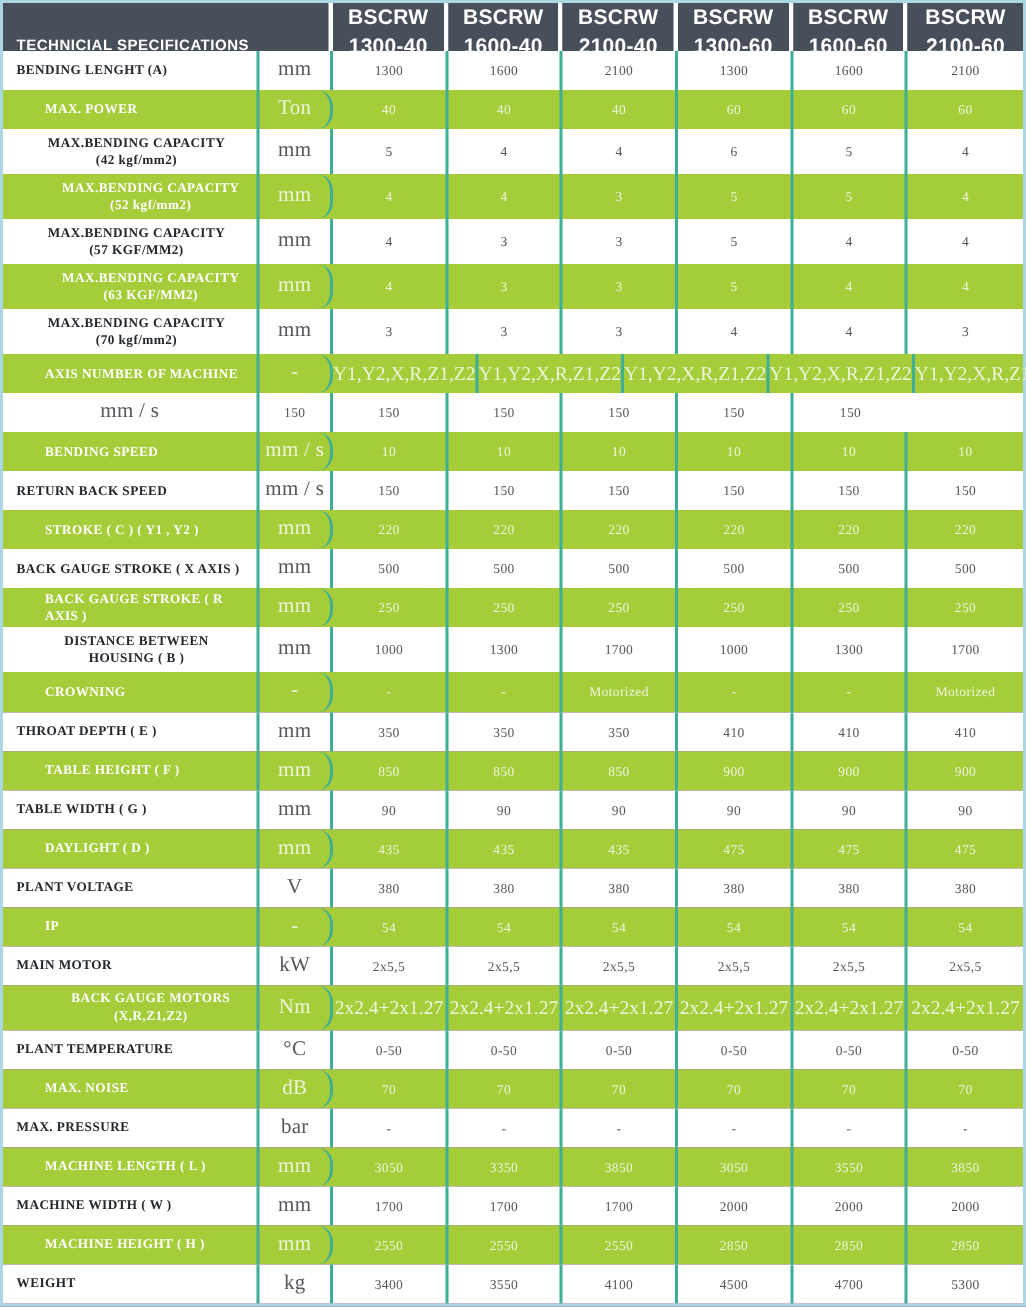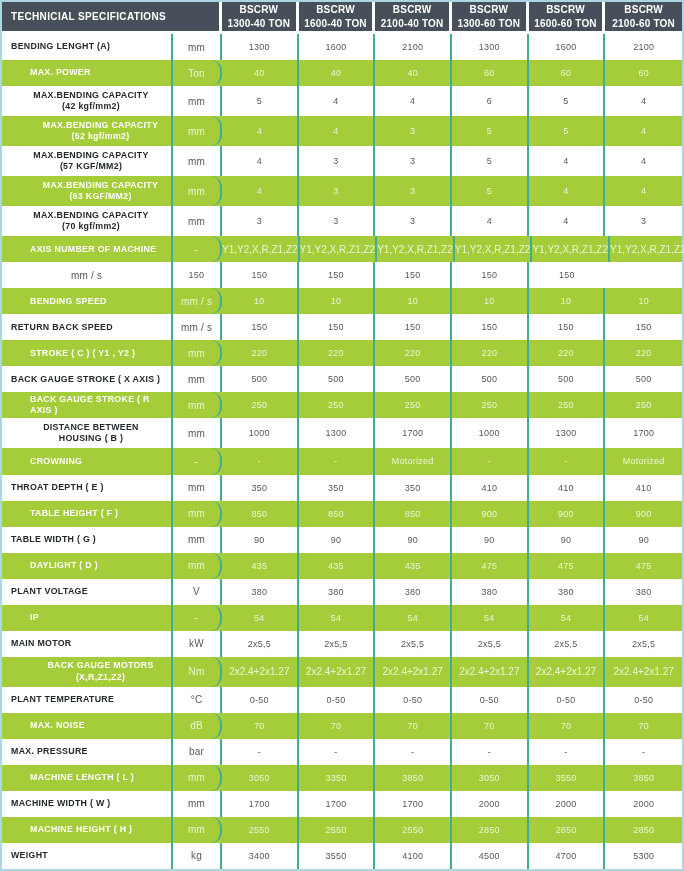--- a/index.html
+++ b/index.html
@@ -14,49 +14,49 @@
     display:grid; grid-template-columns:171px 49px repeat(6,1fr);
     height:32px; flex:0 0 32px;
   }
   .h-corner {
     grid-column:1 / 3; background:#47505a; color:#ffffff;
     font-size:10px; font-weight:bold; letter-spacing:.35px;
     display:flex; align-items:center; padding-left:9px;
     border-right:3px solid #ffffff; border-bottom:3px solid #ffffff;
   }
   .h-cell {
-    background:#47505a; color:#ffffff; font-size:10px; font-weight:bold;
+    background:#47505a; color:#ffffff; font-size:14px; font-weight:bold;
     letter-spacing:.2px; text-align:center; line-height:1.35;
     display:flex; flex-direction:column; justify-content:center;
     border-right:3px solid #ffffff; border-bottom:3px solid #ffffff;
   }
   .h-cell:last-child { border-right:none; }
   
   .table-body { display:flex; flex-direction:column; flex:1; }
-  .row { display:grid; grid-template-columns:171px 49px repeat(6,1fr); flex:26 1 0; background:#ffffff; }
+  .row { display:grid; grid-template-columns:171px 49px repeat(6,1fr); flex:26 1 0; background:#ffffff;font-family:Liberation Serif, serif; }
   .row.tall { flex:30 1 0;text-align:center; }
   .row.green { background:#a5cc39; }
   .cell-label {
     padding-left:9px; display:flex; flex-direction:column; justify-content:center;
     font-weight:bold; font-size:8.8px; letter-spacing:.3px; line-height:1.3;
     color:#23282d; border-right:2px solid #3fae96;
   }
   .row.green .cell-label { color:#ffffff;margin-left:19px; }
   .cell-unit {
     display:flex; align-items:center; justify-content:center;
-    font-size:10px; color:#54585c; border-right:2px solid #3fae96; letter-spacing:.2px;
+    font-size:14px; color:#54585c; border-right:2px solid #3fae96; letter-spacing:.2px;
   }
   .row.green .cell-unit { color:#eef5d9;border-radius:11px; }
   .cell-val {
     display:flex; align-items:center; justify-content:center;
     font-size:9px; color:#54585c; border-right:2px solid #3fae96; letter-spacing:.25px;
   }
   .row .cell-val:last-child { border-right:none; }
   .row.green .cell-val { color:#eef5d9; }
-  .row.small .cell-val { font-size:10px; letter-spacing:0; }
+  .row.small .cell-val { font-size:13px; letter-spacing:0; }
 </style>
 </head>
 <body>
 
 <div class="table-wrap">
   <div class="header-row">
     <div class="h-corner">TECHNICIAL SPECIFICATIONS</div>
 
   <div class="h-cell">
         <div class="">BSCRW</div>

